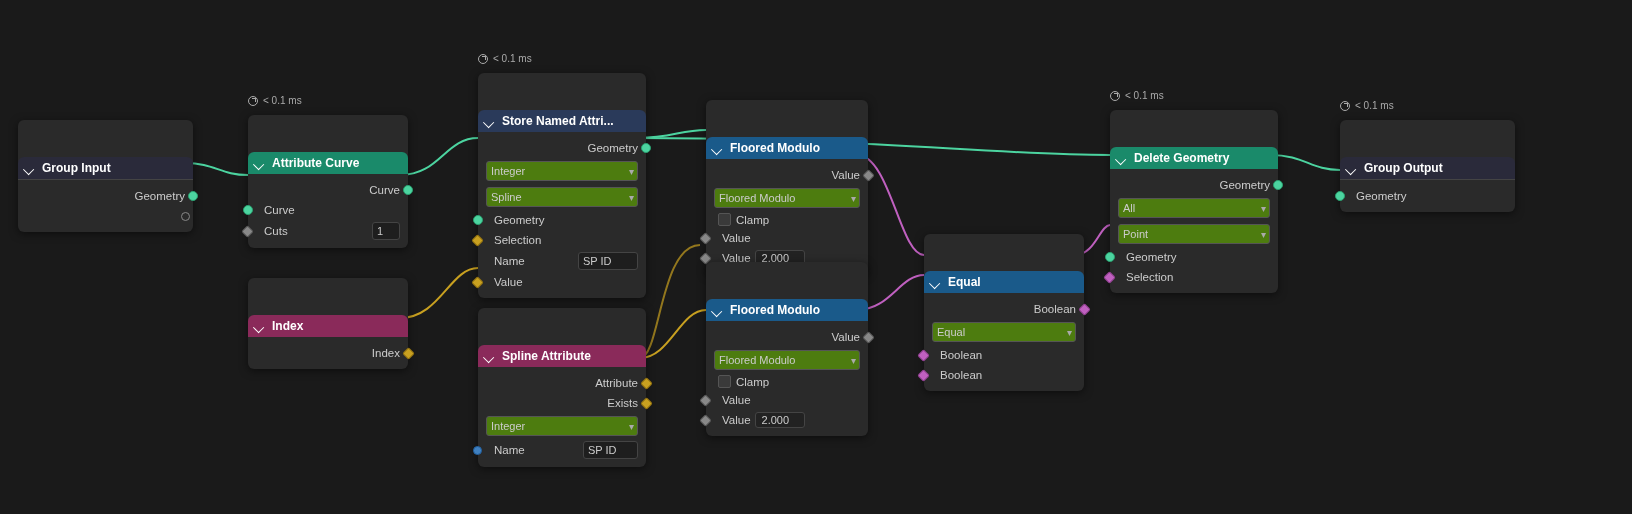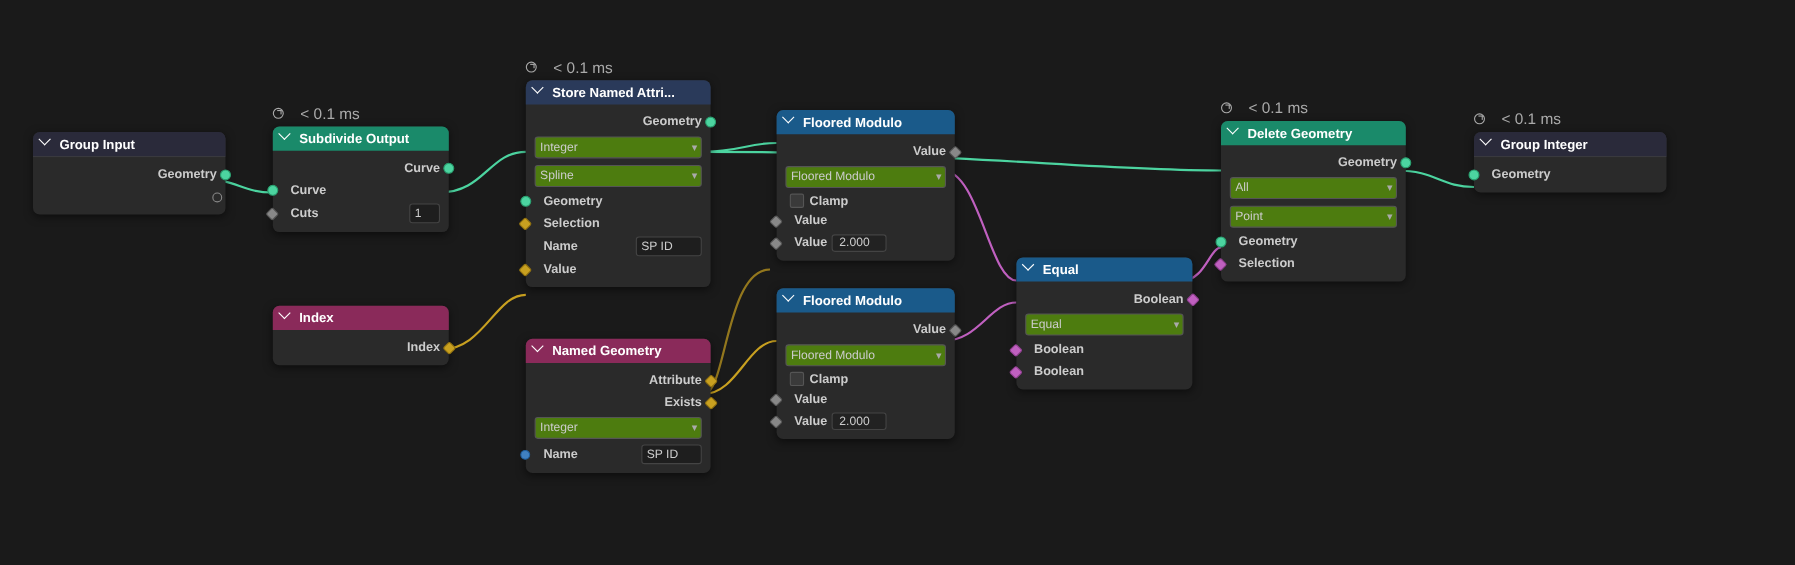--- a/index.html
+++ b/index.html
@@ -22,33 +22,34 @@
       box-shadow: 0 2px 8px rgba(0,0,0,0.5);
     }
 
     .node-header {
       border-radius: 6px 6px 0 0;
       padding: 4px 8px;
       font-size: 12px;
       font-weight: 600;
       color: #fff;
       display: flex;
-      align-items: flex-start;
+      align-items: flex-end;
       gap: 4px;
+      margin-top: 37px;
     }
 
     .node-timing {
       position: absolute;
       top: -20px;
       left: 0;
-      font-size: 14px;
+      font-size: 10px;
       color: #aaa;
       display: flex;
       align-items: center;
-      gap: 15px;
+      gap: 5px;
     }
 
     .node-body {
       padding: 6px 0;
     }
 
     .node-row {
       display: flex;
       align-items: center;
       padding: 2px 8px;
@@ -112,21 +113,20 @@
       background: transparent;
       border: 1.5px solid #888;
       border-radius: 50%;
       width: 9px;
       height: 9px;
     }
 
     .node-label {
       color: #ccc;
       font-size: 11.5px;
-      font-weight: bold;
     }
 
     .node-input-field {
       background: #1e1e1e;
       border: 1px solid #444;
       border-radius: 3px;
       color: #ccc;
       font-size: 11px;
       padding: 1px 4px;
       height: 18px;
@@ -266,21 +266,21 @@
 
   <path d="M 857 155 C 890 155 900 255 924 255" stroke="#c060c0" stroke-width="2" fill="none"></path>
 
   <path d="M 857 310 C 890 310 900 275 924 275" stroke="#c060c0" stroke-width="2" fill="none"></path>
 
   <path d="M 1075 255 C 1095 255 1100 225 1110 225" stroke="#c060c0" stroke-width="2" fill="none"></path>
 
   <path d="M 1270 155 C 1305 155 1310 170 1340 170" stroke="#4cd4a0" stroke-width="2" fill="none"></path>
 </svg>
 
-<div class="node" style="left:30px; top:120px; width:175px;">
+<div class="node" style="left:18px; top:120px; width:175px;">
   <div class="node-header header-group">
     <span class="chevron-icon"></span>
     <span>Group Input</span>
   </div>
   <div class="node-body">
     <div class="node-row right">
       <span class="node-label">Geometry</span>
       <div class="socket geometry right"></div>
     </div>
     <div class="node-row right" style="height:16px;">
@@ -289,21 +289,21 @@
   </div>
 </div>
 
 <div class="node" style="left:248px; top:115px; width:158px;">
   <div class="node-timing">
     <span class="timing-icon"></span>
     <span>&lt; 0.1 ms</span>
   </div>
   <div class="node-header header-teal">
     <span class="chevron-icon"></span>
-    <span>Subdivide Output</span>
+    <span>Attribute Curve</span>
   </div>
   <div class="node-body">
     <div class="node-row right">
       <span class="node-label">Curve</span>
       <div class="socket geometry right"></div>
     </div>
     <div class="node-row">
       <div class="socket geometry left"></div>
       <span class="node-label" style="margin-left:8px;">Curve</span>
     </div>
@@ -371,21 +371,21 @@
     <div class="node-row">
       <div class="socket field-output left"></div>
       <span class="node-label" style="margin-left:8px;">Value</span>
     </div>
   </div>
 </div>
 
 <div class="node" style="left:478px; top:308px; width:168px;">
   <div class="node-header header-pink">
     <span class="chevron-icon"></span>
-    <span>Named Geometry</span>
+    <span>Spline Attribute</span>
   </div>
   <div class="node-body">
     <div class="node-row right">
       <span class="node-label">Attribute</span>
       <div class="socket field-output right"></div>
     </div>
     <div class="node-row right">
       <span class="node-label">Exists</span>
       <div class="socket field-output right"></div>
     </div>
@@ -537,21 +537,21 @@
   </div>
 </div>
 
 <div class="node" style="left:1340px; top:120px; width:175px;">
   <div class="node-timing">
     <span class="timing-icon"></span>
     <span>&lt; 0.1 ms</span>
   </div>
   <div class="node-header header-group">
     <span class="chevron-icon"></span>
-    <span>Group Integer</span>
+    <span>Group Output</span>
   </div>
   <div class="node-body">
     <div class="node-row">
       <div class="socket geometry left"></div>
       <span class="node-label" style="margin-left:8px;">Geometry</span>
     </div>
   </div>
 </div>
 
 </body></html>

